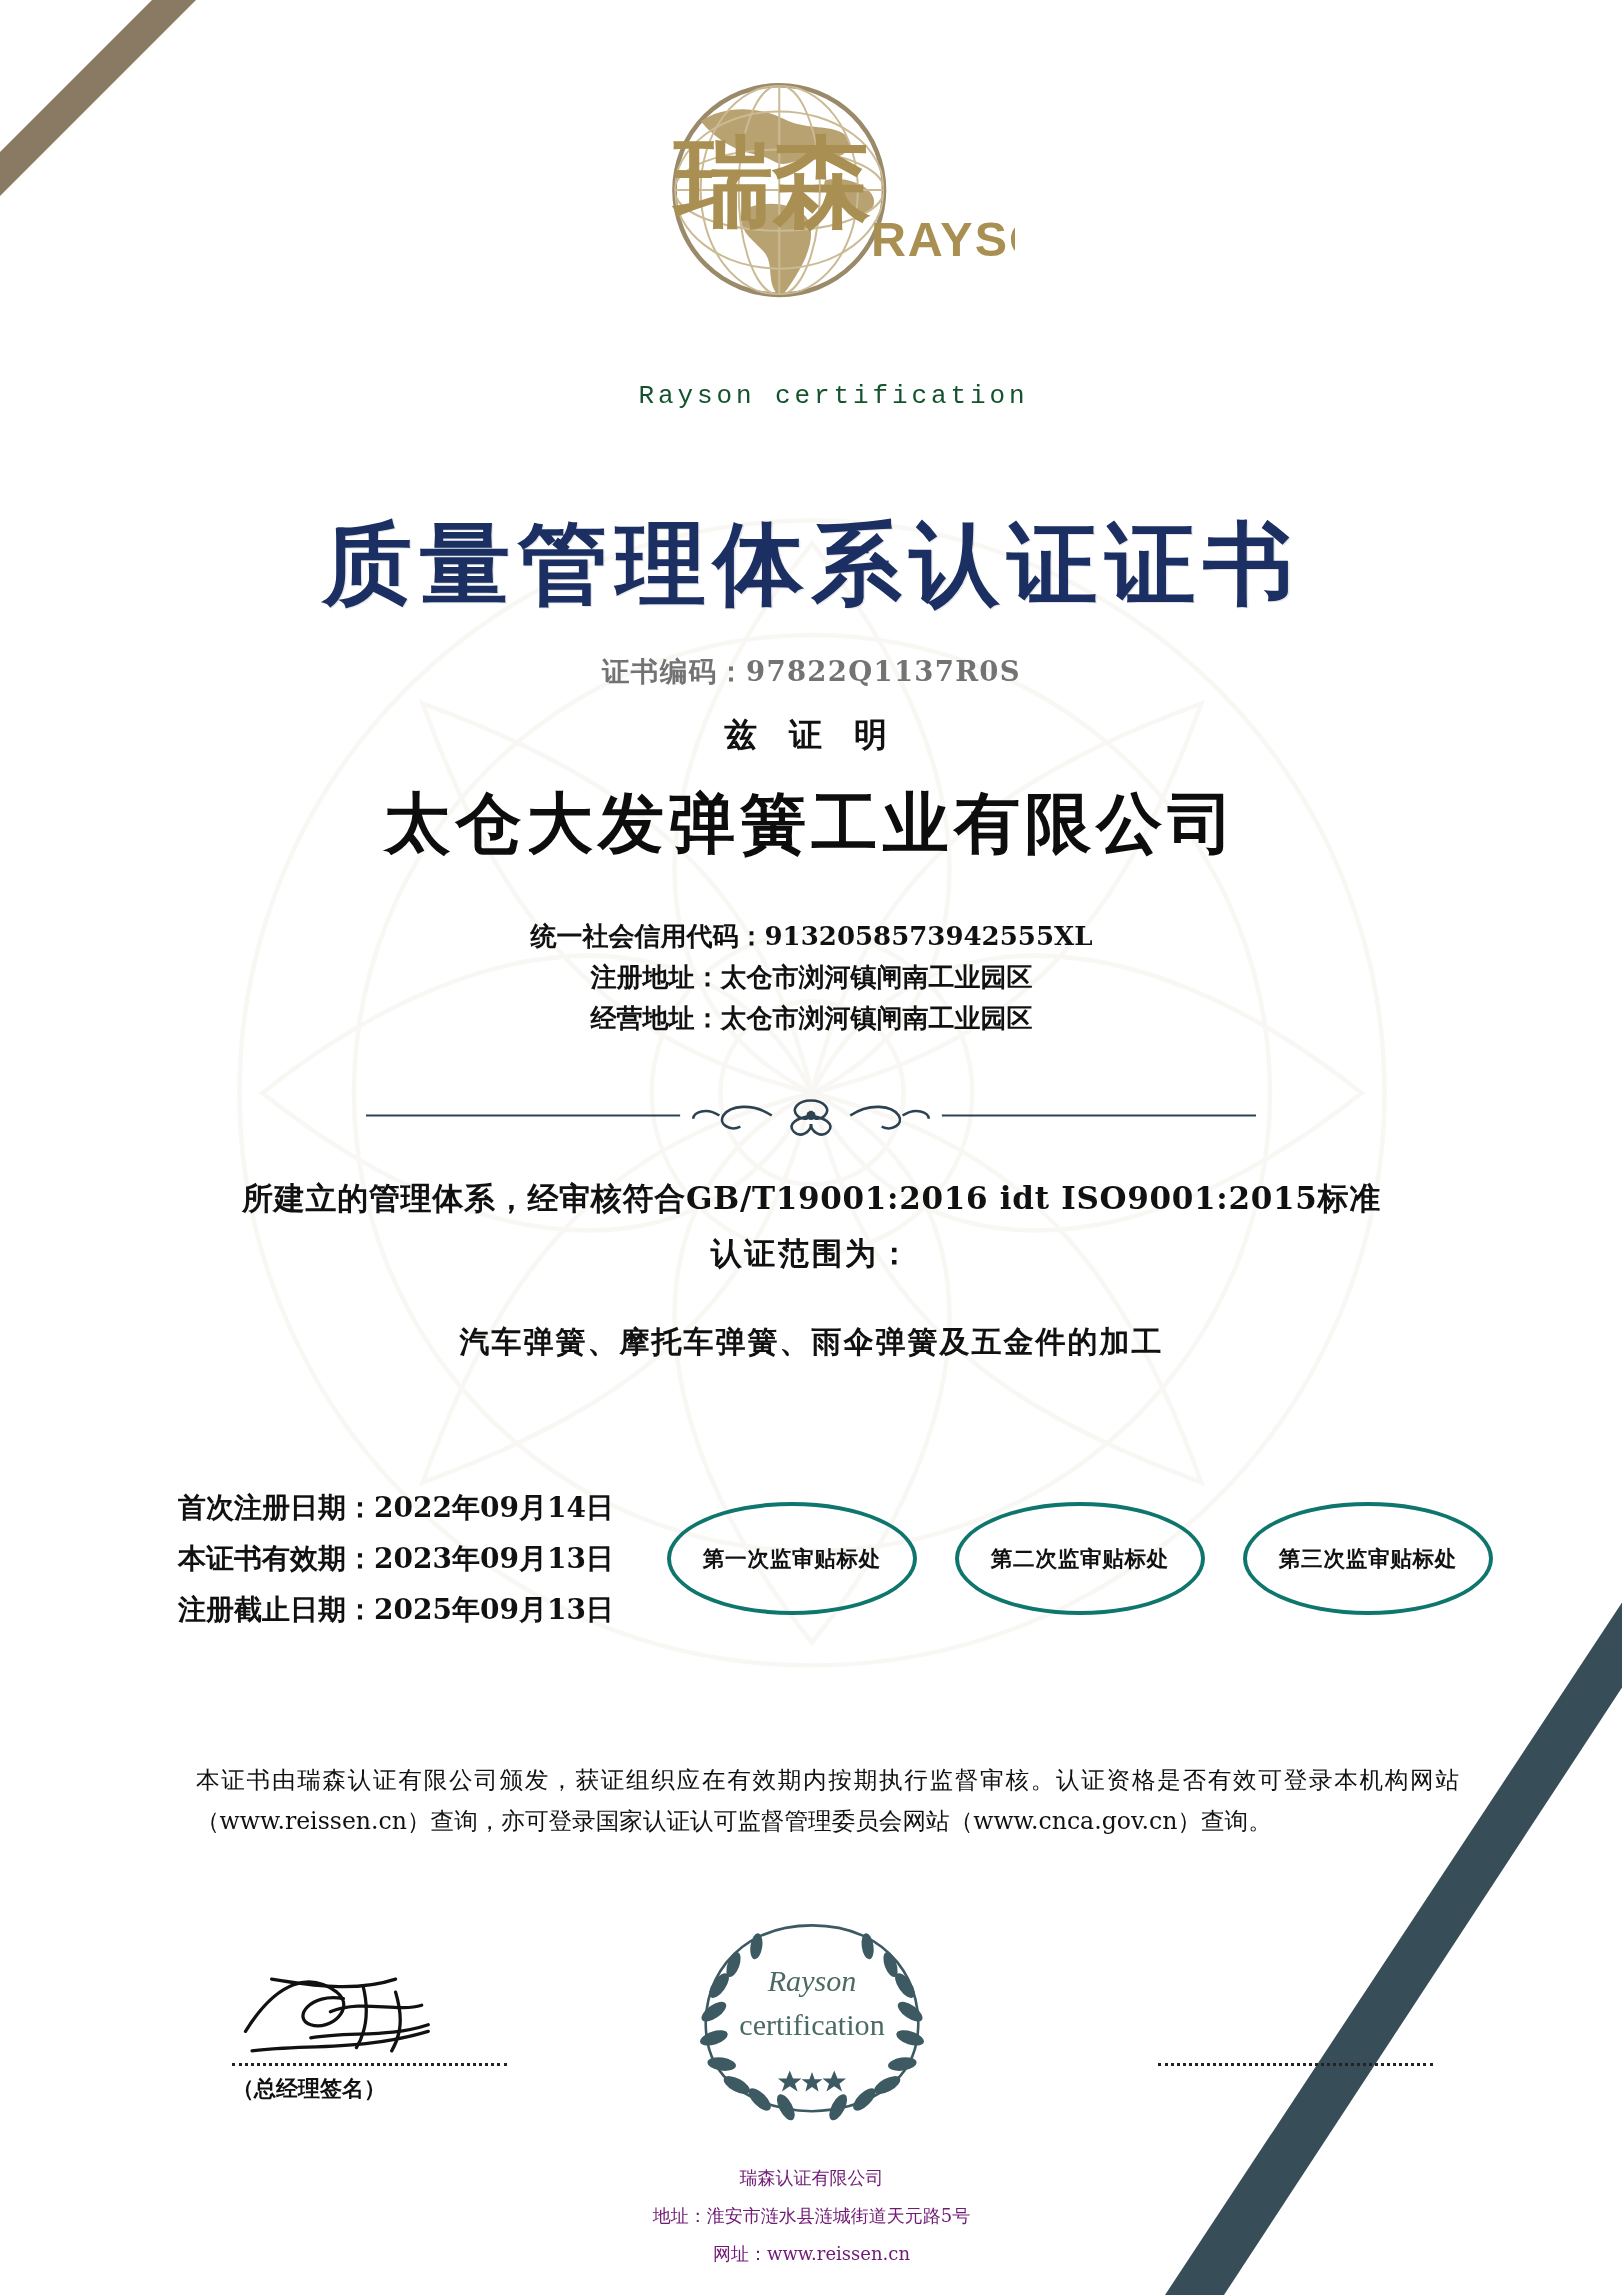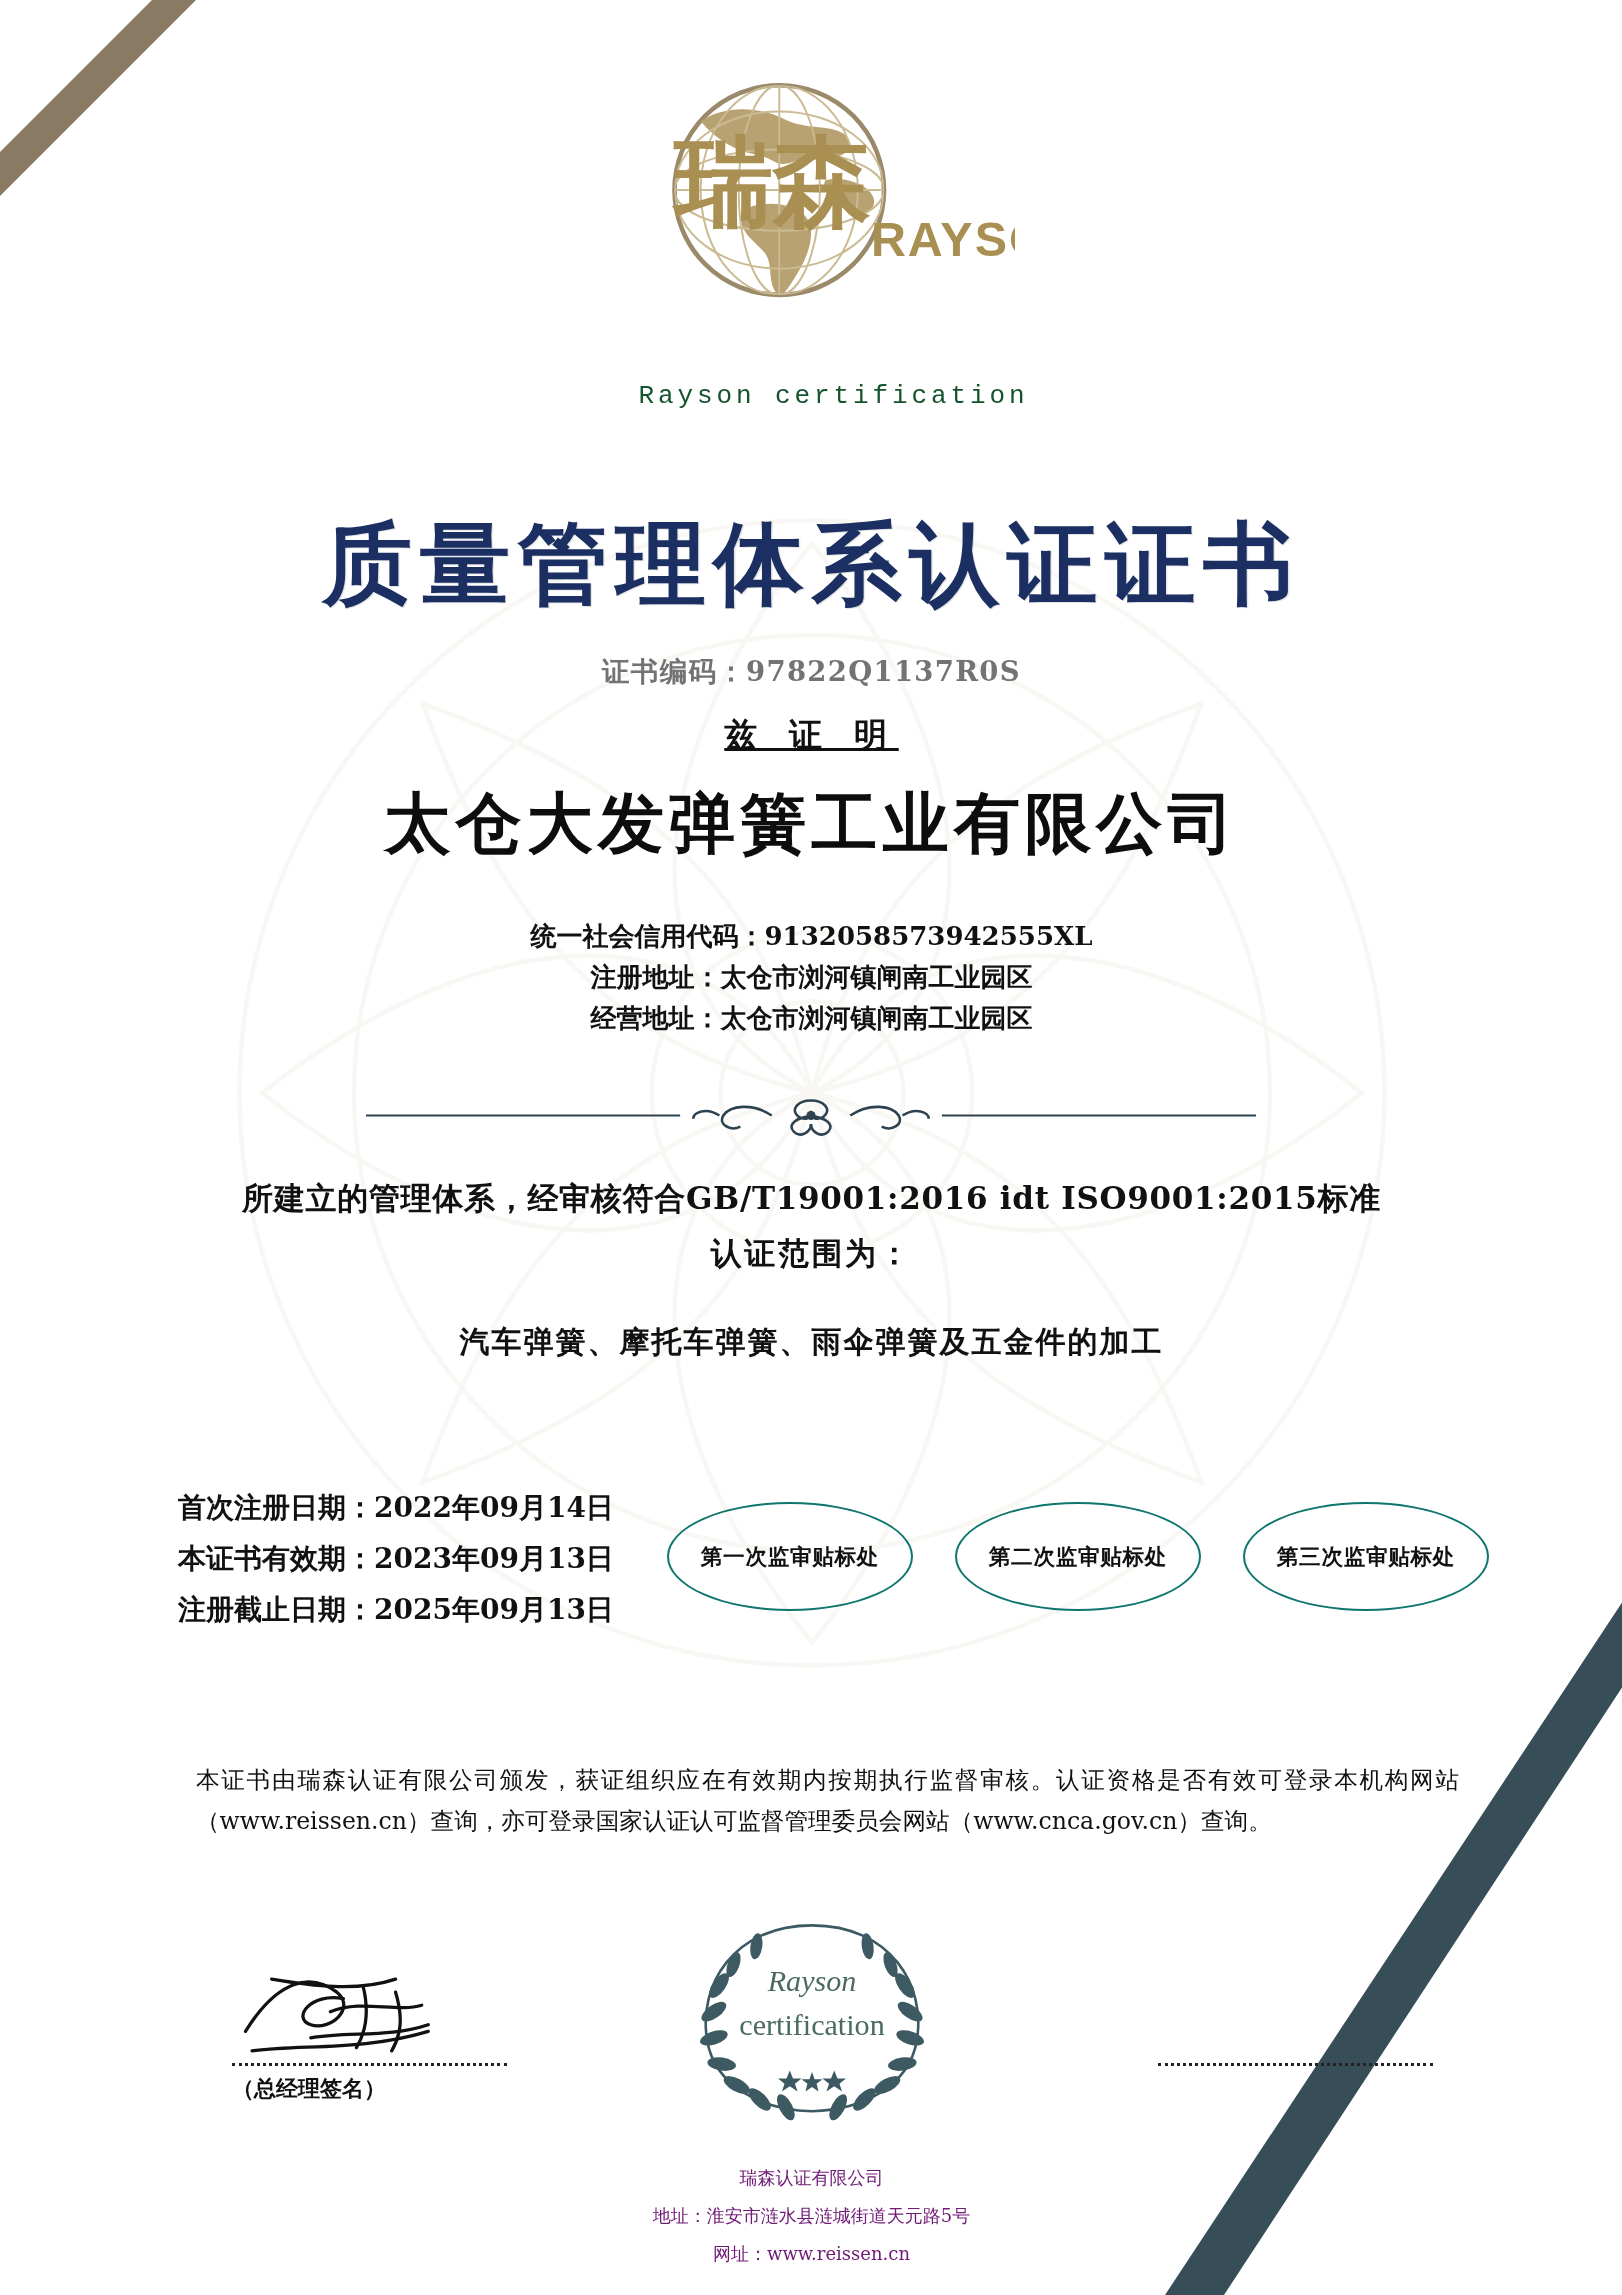--- a/index.html
+++ b/index.html
@@ -102,21 +102,20 @@
   }
   .hereby {
     position: absolute;
     top: 713px;
     width: 1623px;
     text-align: center;
     font-size: 33px;
     letter-spacing: 11.8px;
     font-weight: bold;
     color: #111;
-    text-decoration: underline;
   }
   .company {
     position: absolute;
     top: 779px;
     width: 1623px;
     text-align: center;
     font-size: 66px;
     letter-spacing: 5.2px;
     font-weight: bold;
     color: #0d0d0d;
@@ -193,21 +192,21 @@
     position: absolute;
     top: 1502px;
     left: 667px;
     width: 818px;
     height: 118px;
   }
   .oval {
     position: absolute;
     width: 242px;
     height: 105px;
-    border: 2px solid #0f766e;
+    border: 4px solid #0f766e;
     border-radius: 50%;
     display: flex;
     align-items: center;
     justify-content: center;
     font-size: 21.6px;
     font-weight: bold;
     color: #111;
     letter-spacing: 0.7px;
   }
   .oval-1 { left: 0px; }

